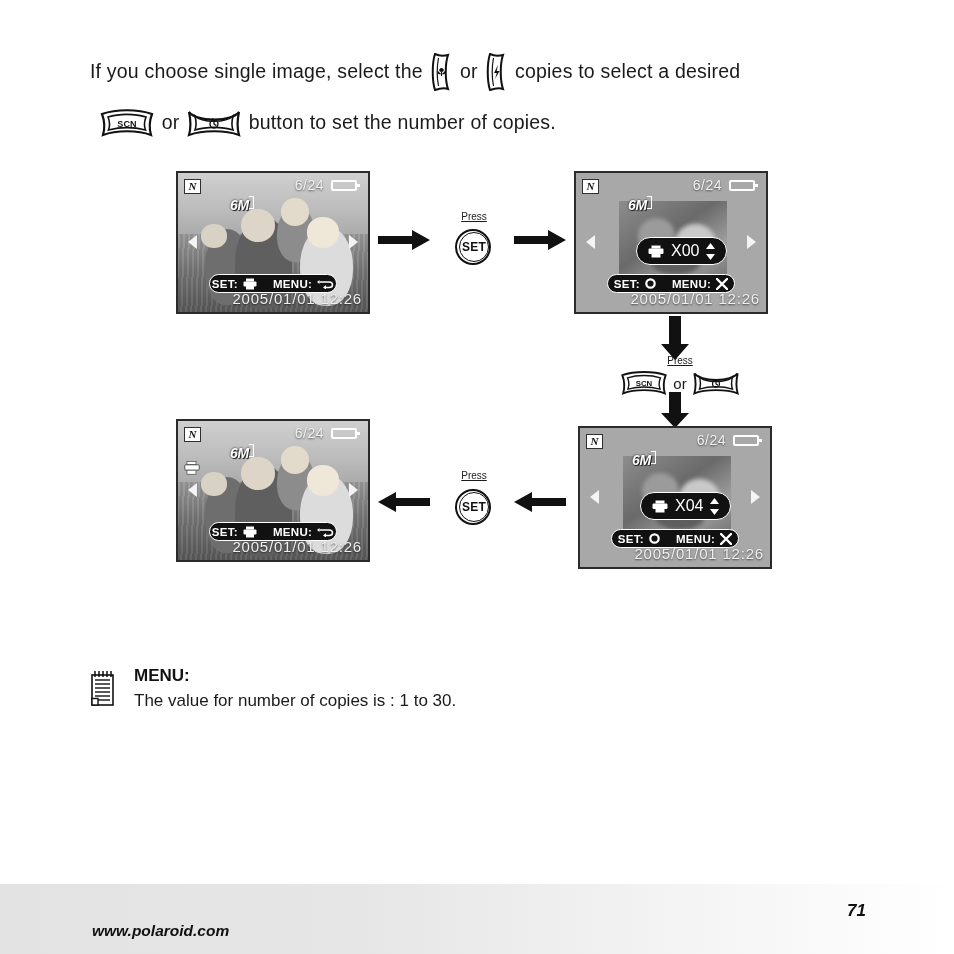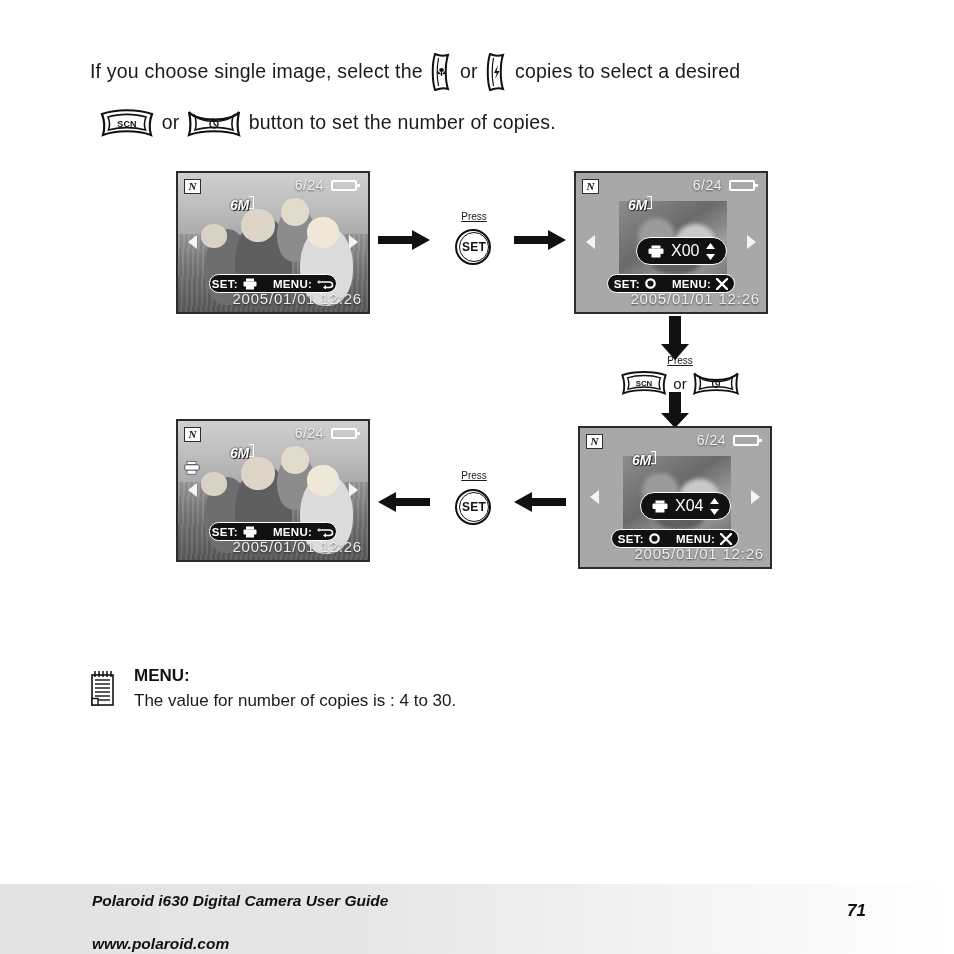--- a/index.html
+++ b/index.html
@@ -138,21 +138,21 @@
   
   .footer{
     position:absolute;left:0;top:884px;width:954px;height:70px;
     background:linear-gradient(90deg,#e3e3e3 0%,#e6e6e6 38%,#f4f4f4 72%,#ffffff 100%);
   }
   .footer .f1,.footer .f2{
     position:absolute;left:92px;font-style:italic;font-weight:bold;
     font-size:15.5px;color:#111;white-space:nowrap;
   }
   .footer .f1{top:8px;}
-  .footer .f2{top:51px;}
+  .footer .f2{top:38px;}
   .footer .pg{
     position:absolute;right:88px;top:17px;font-style:italic;font-weight:bold;
     font-size:17px;color:#111;
   }
 </style>
 </head>
 <body>
 
 <div class="page">
 
@@ -473,22 +473,21 @@
           <line x1="5" y1="1" x2="5" y2="7"></line>
             <line x1="9" y1="1" x2="9" y2="7"></line>
           <line x1="13" y1="1" x2="13" y2="7"></line>
             <line x1="17" y1="1" x2="17" y2="7"></line>
           <line x1="21" y1="1" x2="21" y2="7"></line>
         </g>
         <rect x="2" y="28.5" width="6" height="6.5" fill="#fff" stroke="#111" stroke-width="1.4"></rect>
       </svg>
     </div>
     <div class="note-title">MENU:</div>
-    <div class="note-text">The  value for number of copies is : 4 to 30.</div>
+    <div class="note-text">The  value for number of copies is : 1 to 30.</div>
   </div>
 
   <div class="footer">
-    <div class="f1">Polaroid i630 Digital Camera User Guide</div>
     <div class="f2">www.polaroid.com</div>
     <div class="pg">71</div>
   </div>
 
 </div>
 
 </body></html>

